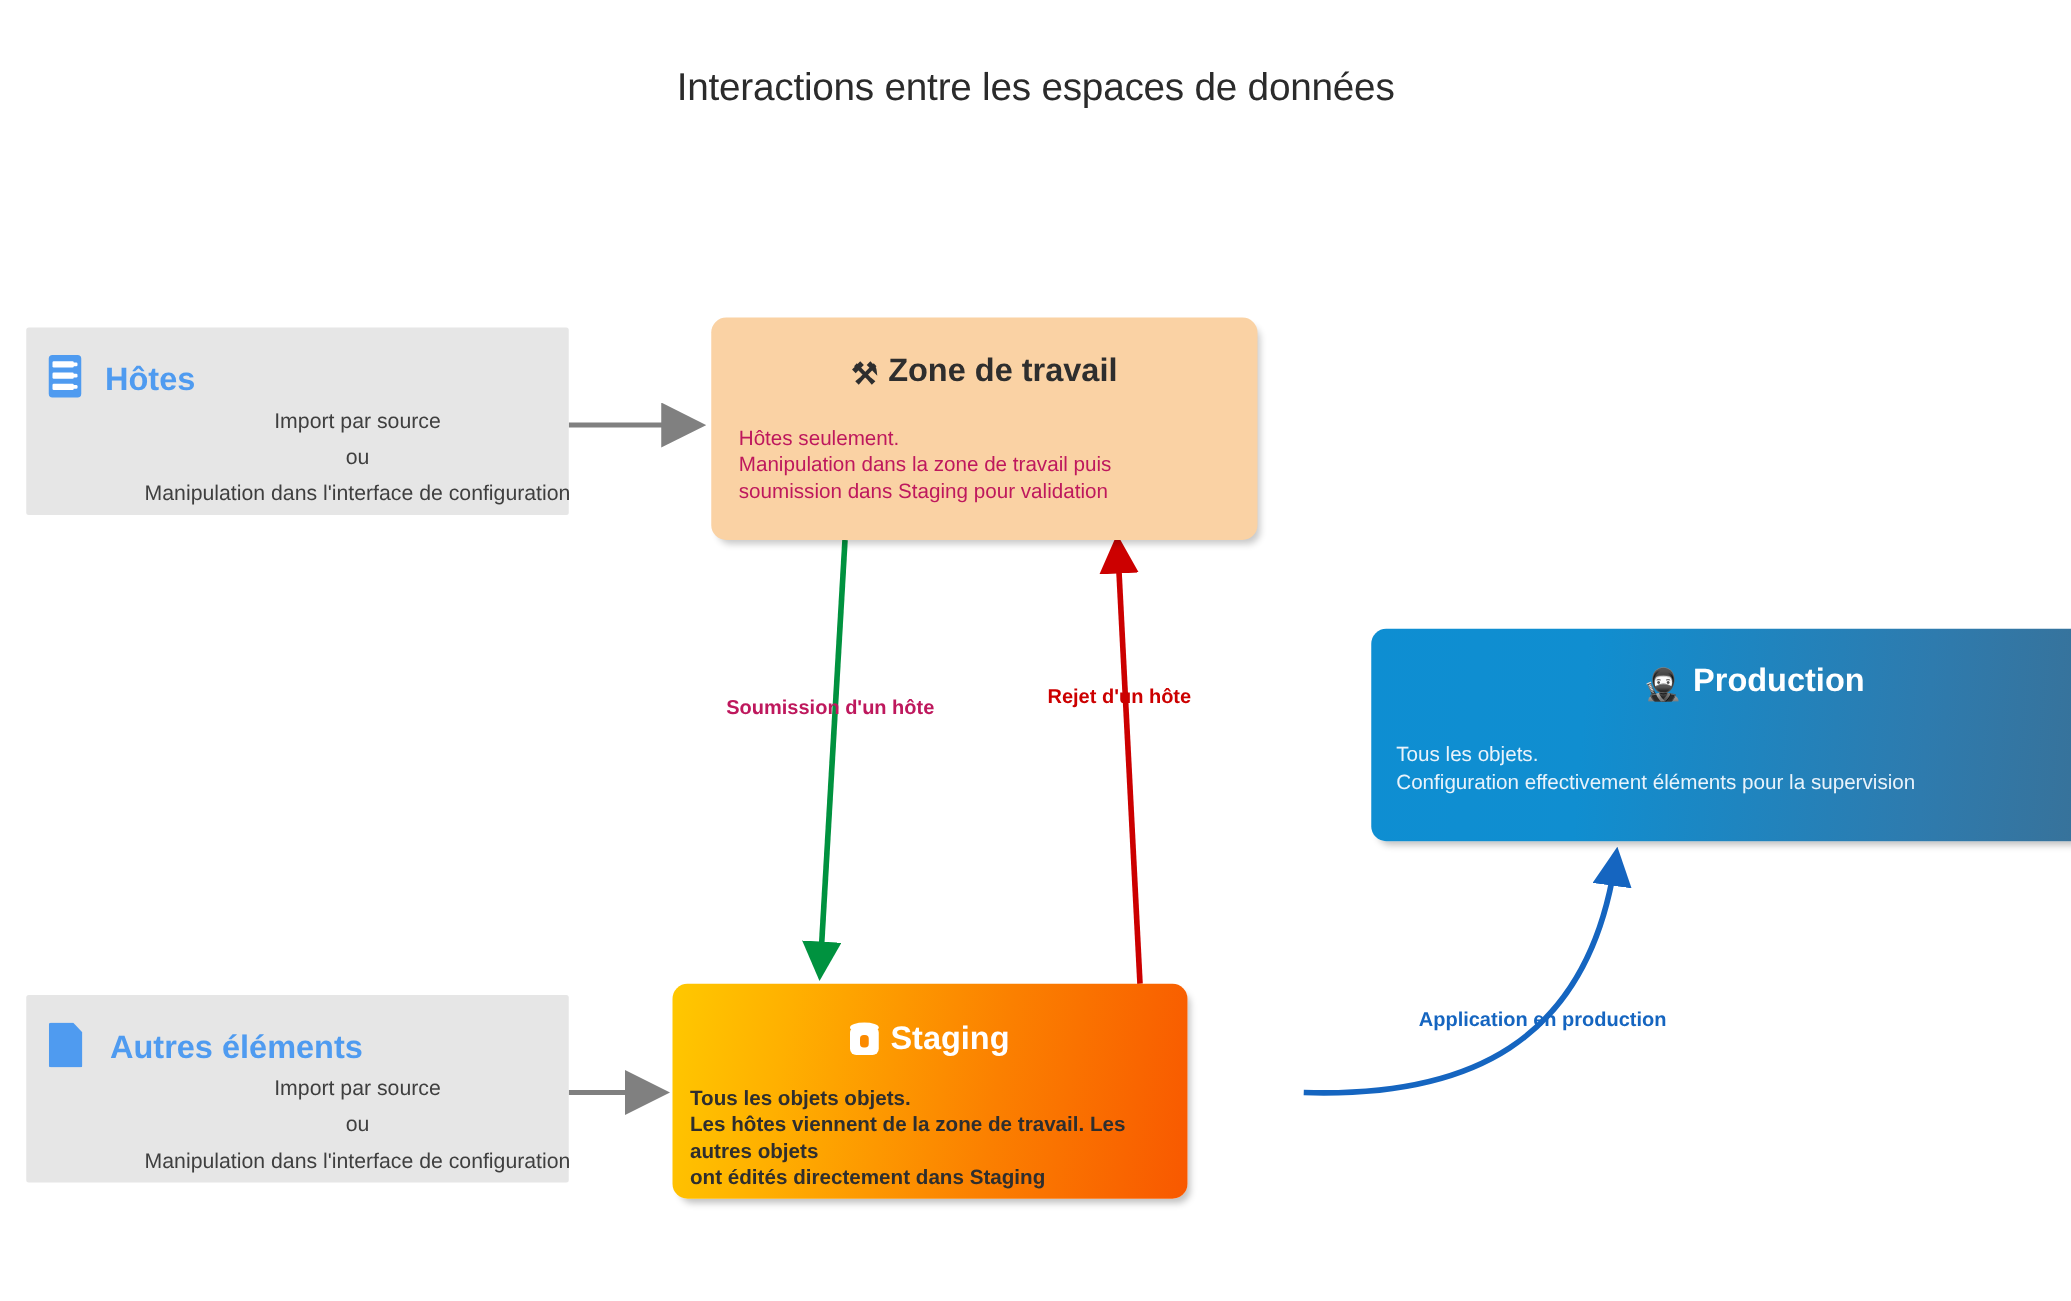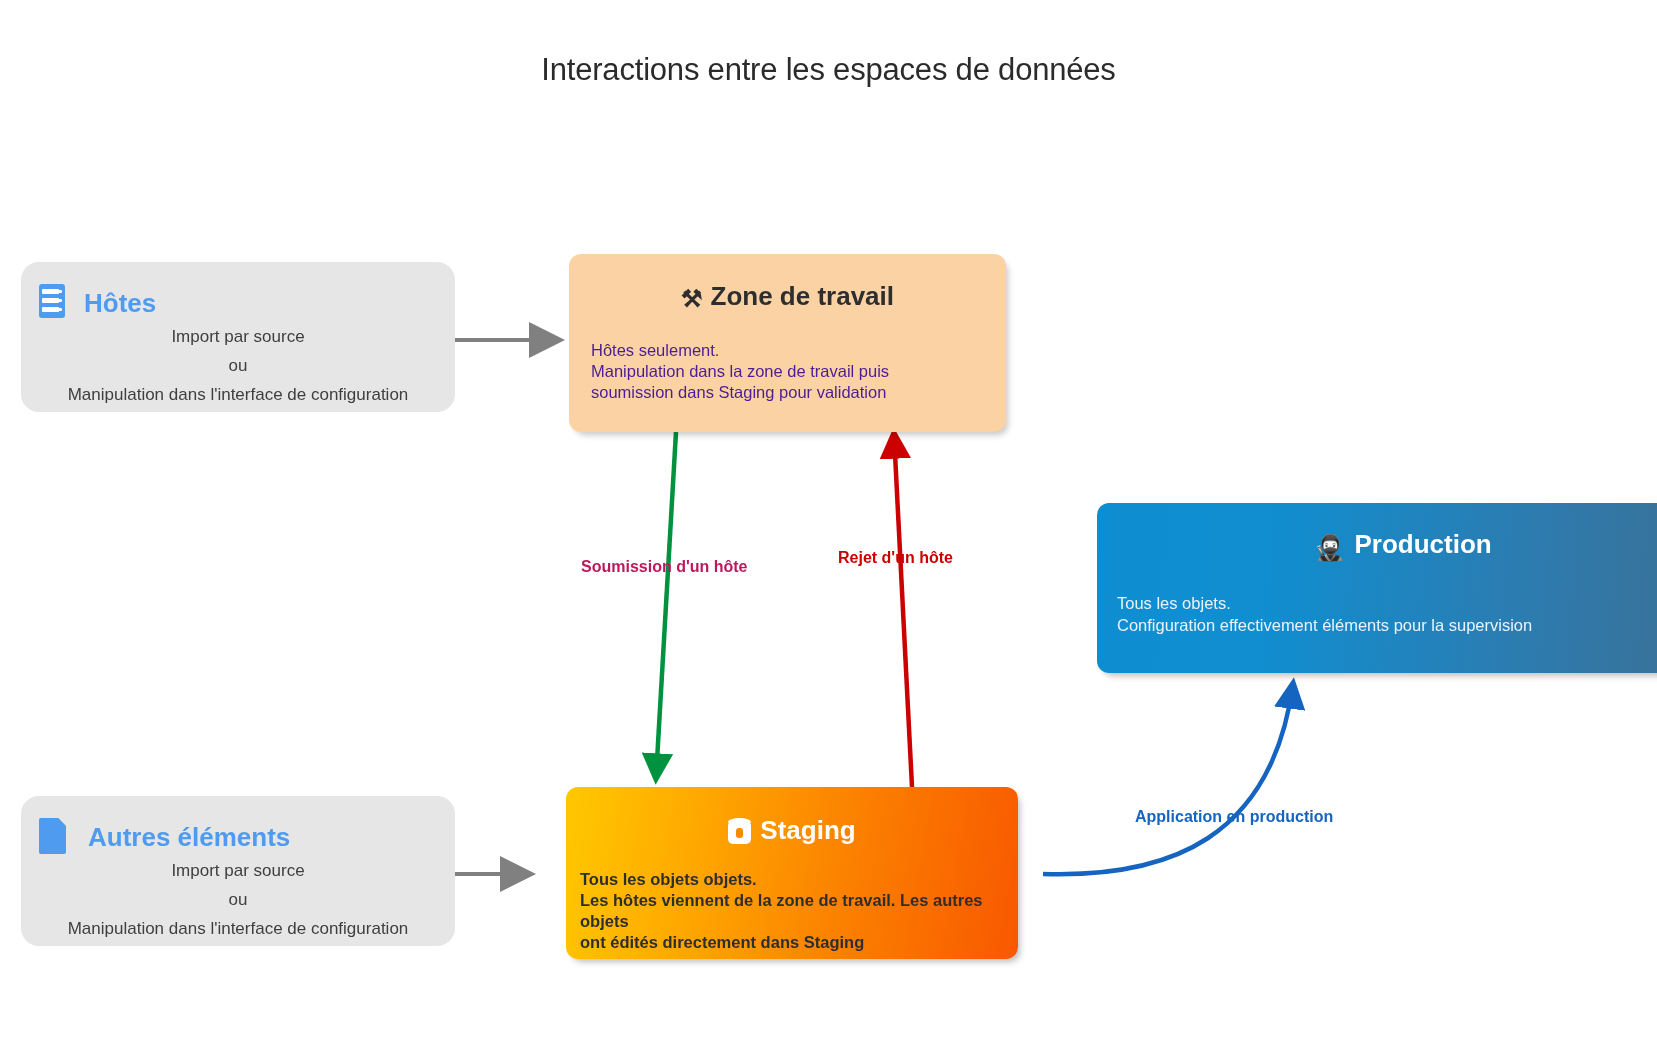--- a/index.html
+++ b/index.html
@@ -39,21 +39,22 @@
     font-weight: bold;
     white-space: nowrap;
   }
   .node-body {
     white-space: pre-line;
   }
 
   
   .src-box {
     background: #e6e6e6;
-    border-radius: 18px;
+    border-radius: 2px;
+    padding-left: 48px;
   }
   .src-icon {
     position: absolute;
     left: 18px;
   }
   .src-title {
     position: absolute;
     color: #4f9bf0;
     font-size: 26px;
     font-weight: bold;
@@ -119,28 +120,28 @@
   #node-workspace .node-title {
     margin-top: 27px;
     font-size: 26px;
     color: #2e2e2e;
   }
   #node-workspace .node-body {
     margin-top: 27px;
     margin-left: 22px;
     font-size: 16.5px;
     line-height: 21px;
-    color: #4c1d95;
+    color: #be185d;
   }
 
   
   #node-staging {
-    left: 566px;
+    left: 538px;
     top: 787px;
-    width: 452px;
+    width: 412px;
     height: 172px;
     background: linear-gradient(100deg, #ffc800 0%, #ffb000 22%, #fb8000 62%, #f85800 100%);
     box-shadow: 4px 5px 6px -2px rgba(0,0,0,0.25);
   }
   #node-staging .node-title {
     margin-top: 28px;
     font-size: 26px;
     color: #ffffff;
   }
   #node-staging .node-body {

